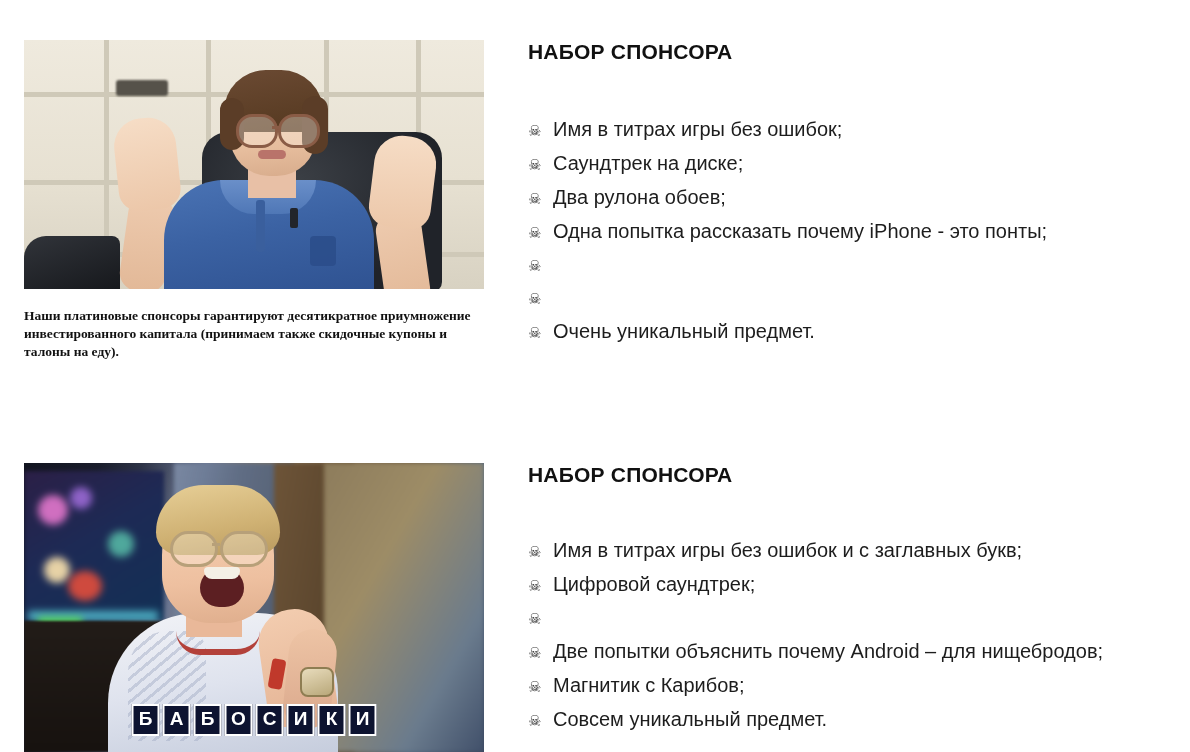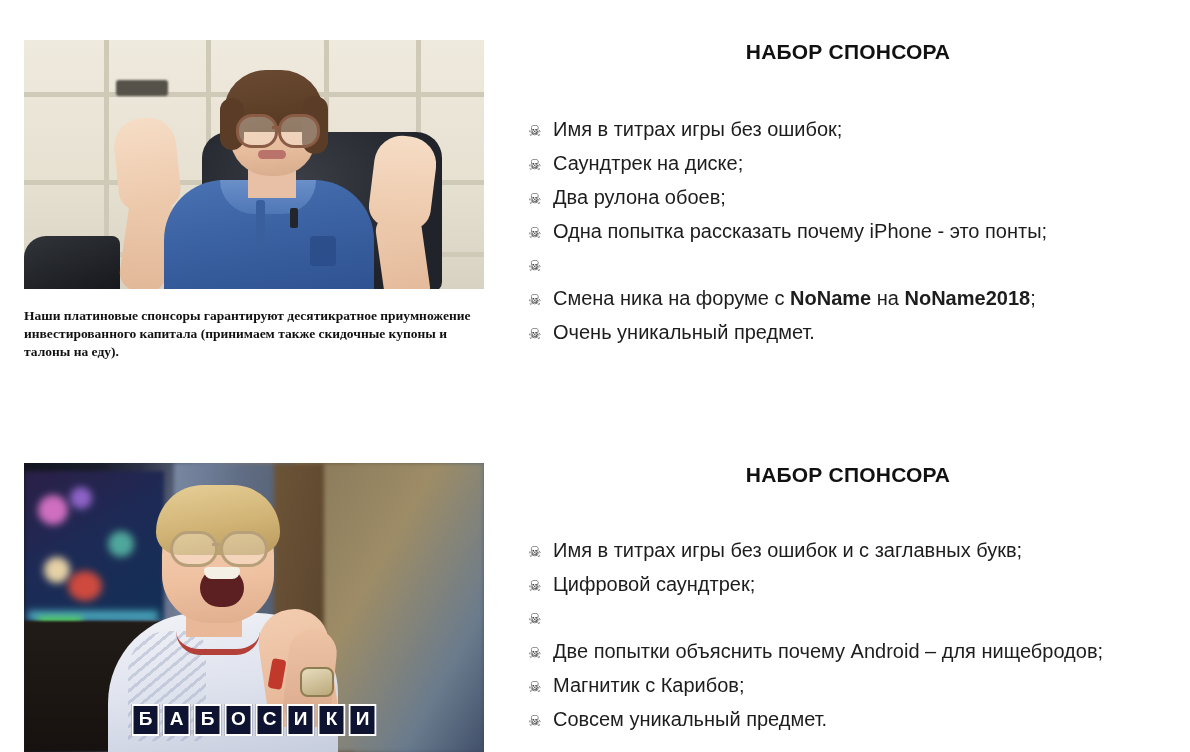--- a/index.html
+++ b/index.html
@@ -386,21 +386,20 @@
 
   
   .section-title {
     margin: 0;
     font-family: "Liberation Sans", sans-serif;
     font-weight: 700;
     font-size: 21px;
     line-height: 24px;
     letter-spacing: .2px;
     color: #111111;
-    text-align: center;
   }
   .perk-list {
     list-style: none;
     margin: 0;
     padding: 0;
   }
   .block-1 .perk-list { margin-top: 49px; }
   .block-2 .perk-list { margin-top: 47px; }
 
   .perk-item {
@@ -482,21 +481,20 @@
         </li>
         <li class="perk-item">
           <span class="perk-bullet">☠</span>
           <span class="perk-text">Одна попытка рассказать почему iPhone - это понты;</span>
         </li>
         <li class="perk-item">
           <span class="perk-bullet">☠</span>
         </li>
         <li class="perk-item">
           <span class="perk-bullet">☠</span>
-          <span class="perk-text">Смена ника на форуме с <b>NoName</b> на <b>NoName2018</b>;</span>
         </li>
         <li class="perk-item">
           <span class="perk-bullet">☠</span>
           <span class="perk-text">Очень уникальный предмет.</span>
         </li>
       </ul>
     </div>
   </div>
 
   <div class="block block-2">

